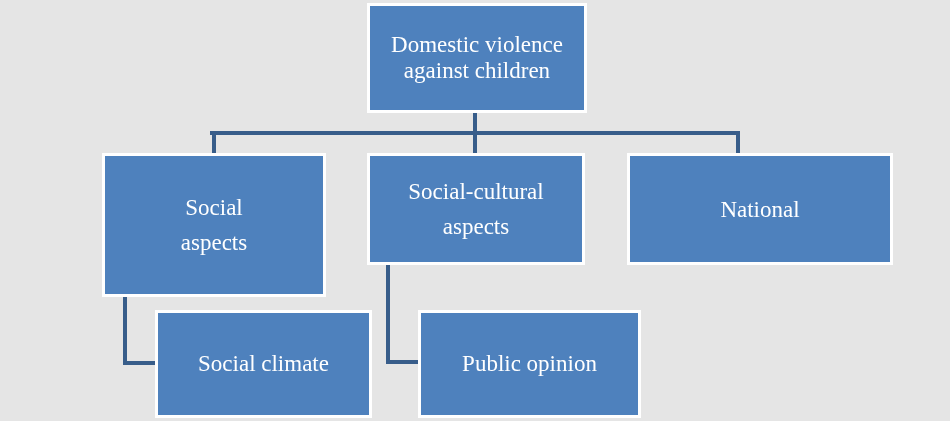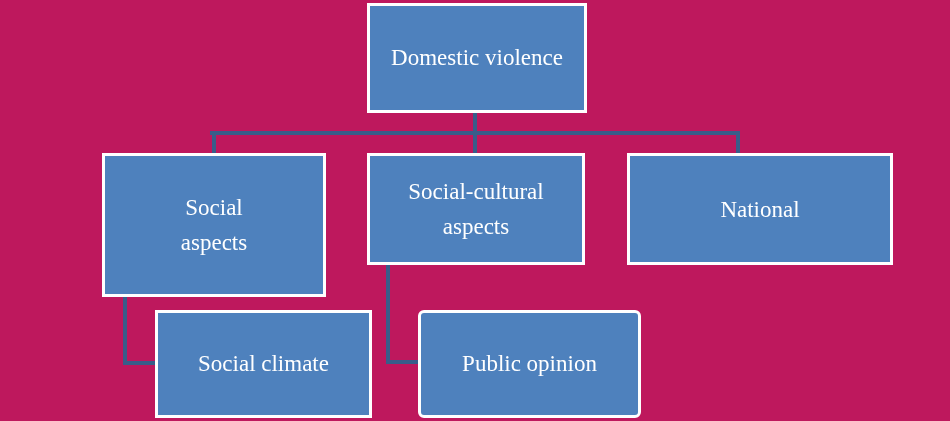--- a/index.html
+++ b/index.html
@@ -4,21 +4,21 @@
 <style>
   html, body {
     margin: 0;
     padding: 0;
     background: #000000;
   }
   .stage {
     position: relative;
     width: 950px;
     height: 421px;
-    background: #be185d;
+    background: #e5e5e5;
     overflow: hidden;
     font-family: "Liberation Serif", "DejaVu Serif", serif;
   }
   .node {
     position: absolute;
     box-sizing: border-box;
     background: #4e81bd;
     border: 3px solid #ffffff;
     color: #ffffff;
     display: flex;
@@ -50,37 +50,38 @@
   <div class="connector" style="left:210px; top:131px; width:530px; height:4px;"></div>
   <div class="connector" style="left:212px; top:131px; width:4px; height:22px;"></div>
   <div class="connector" style="left:736px; top:131px; width:4px; height:22px;"></div>
   <div class="connector" style="left:123px; top:265px; width:4px; height:100px;"></div>
   <div class="connector" style="left:123px; top:361px; width:34px; height:4px;"></div>
   <div class="connector" style="left:386px; top:265px; width:4px; height:99px;"></div>
   <div class="connector" style="left:386px; top:360px; width:34px; height:4px;"></div>
 
   <div class="node" style="left:367px; top:3px; width:220px; height:110px;">
     <div class="line">Domestic violence</div>
+    <div class="line">against children</div>
   </div>
 
   <div class="node node--spread" style="left:102px; top:153px; width:224px; height:144px;">
     <div class="line">Social</div>
     <div class="line">aspects</div>
   </div>
 
   <div class="node node--spread" style="left:367px; top:153px; width:218px; height:112px;">
     <div class="line">Social-cultural</div>
     <div class="line">aspects</div>
   </div>
 
   <div class="node node--spread" style="left:627px; top:153px; width:266px; height:112px;">
     <div class="line">National</div>
   </div>
 
   <div class="node" style="left:155px; top:310px; width:217px; height:108px;">
     <div class="line">Social climate</div>
   </div>
 
-  <div class="node" style="left:418px; top:310px; width:223px; height:108px;border-radius:6px;">
+  <div class="node" style="left:418px; top:310px; width:223px; height:108px;">
     <div class="line">Public opinion</div>
   </div>
 
 </div>
 
 </body></html>

